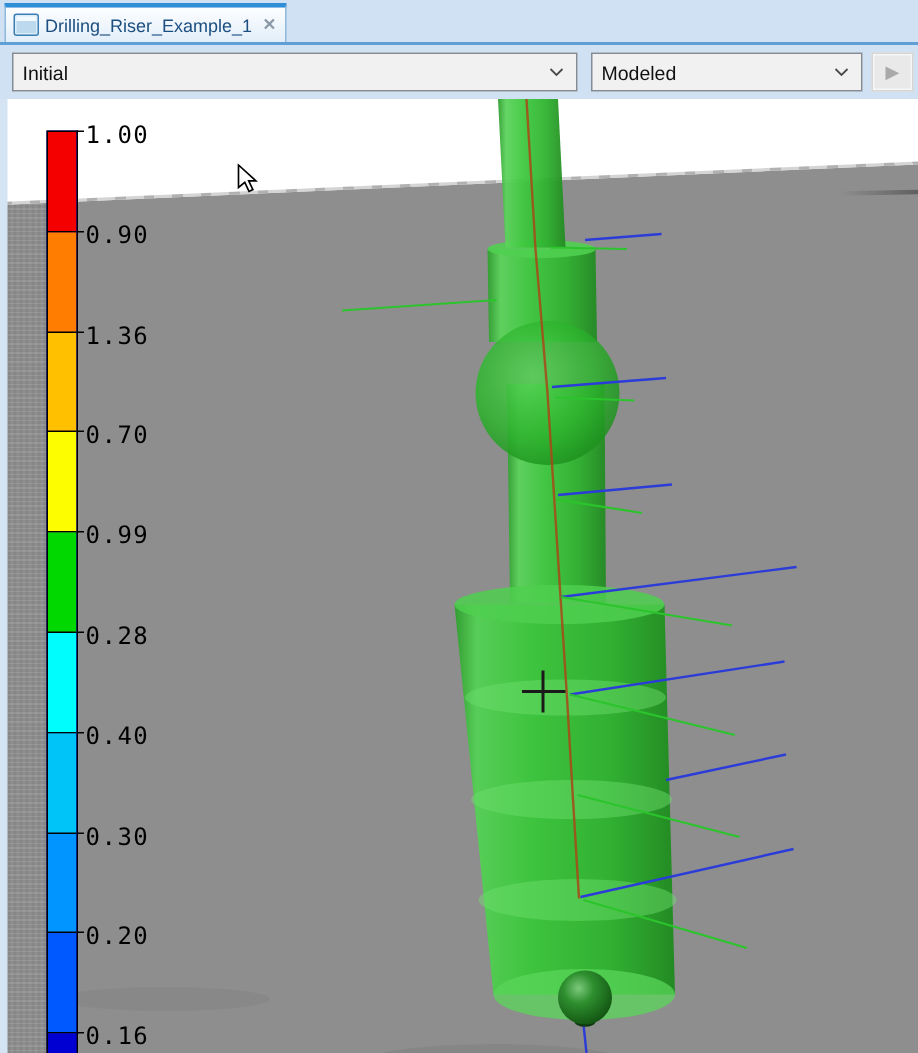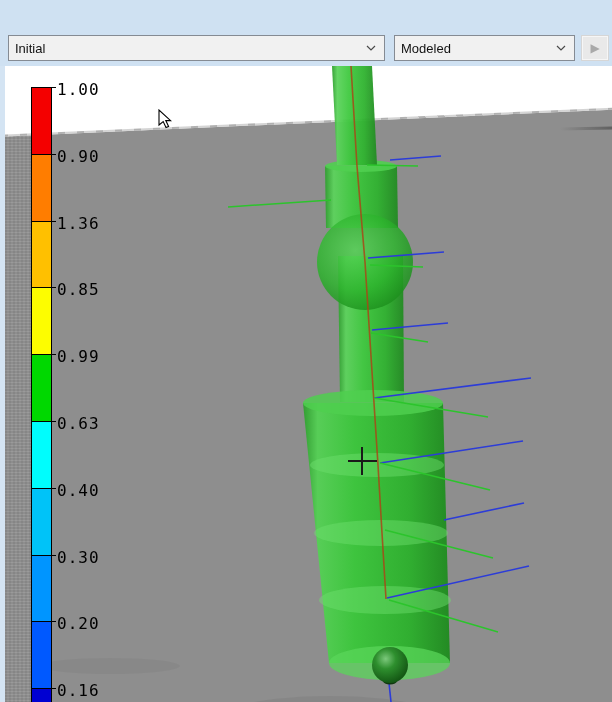--- a/index.html
+++ b/index.html
@@ -53,20 +53,27 @@
             letter-spacing:1px;color:#000;}
 
   .model-svg{position:absolute;left:0;top:0;}
   .cursor{position:absolute;left:158px;top:43px;}
 </style>
 </head>
 <body>
 
 <div class="app">
 
+  <div class="tabbar">
+    <div class="tab">
+      <span class="doc-icon"></span>
+      <span class="tab-label">Drilling_Riser_Example_1</span>
+      <span class="tab-close">✕</span>
+    </div>
+  </div>
 
   <div class="toolbar">
     <div class="combo combo-view">
       <span>Modeled</span>
       <svg class="chev" width="10" height="6" viewBox="0 0 10 6">
         <polyline points="1,1 5,5 9,1" fill="none" stroke="#4a4a4a" stroke-width="1.2"></polyline>
       </svg>
     </div>
     <div class="combo combo-state">
       <span>Initial</span>
@@ -190,25 +197,25 @@
         <div class="cb-seg" style="background: rgb(0, 0, 210);"></div>
       </div>
     <div class="cb-layer">
         <div class="cb-tick" style="top: 21px;"></div>
         <div class="cb-label" style="top: 14px;">1.00</div>
         <div class="cb-tick" style="top: 87.8px;"></div>
         <div class="cb-label" style="top: 80.8px;">0.90</div>
         <div class="cb-tick" style="top: 154.6px;"></div>
         <div class="cb-label" style="top: 147.6px;">1.36</div>
         <div class="cb-tick" style="top: 221.4px;"></div>
-        <div class="cb-label" style="top: 214.4px;">0.85</div>
+        <div class="cb-label" style="top: 214.4px;">0.70</div>
         <div class="cb-tick" style="top: 288.2px;"></div>
         <div class="cb-label" style="top: 281.2px;">0.99</div>
         <div class="cb-tick" style="top: 355px;"></div>
-        <div class="cb-label" style="top: 348px;">0.63</div>
+        <div class="cb-label" style="top: 348px;">0.28</div>
         <div class="cb-tick" style="top: 421.8px;"></div>
         <div class="cb-label" style="top: 414.8px;">0.40</div>
         <div class="cb-tick" style="top: 488.6px;"></div>
         <div class="cb-label" style="top: 481.6px;">0.30</div>
         <div class="cb-tick" style="top: 555.4px;"></div>
         <div class="cb-label" style="top: 548.4px; text-align: right;">0.20</div>
         <div class="cb-tick" style="top: 622.2px;"></div>
         <div class="cb-label" style="top: 615.2px;">0.16</div>
       </div>
 

